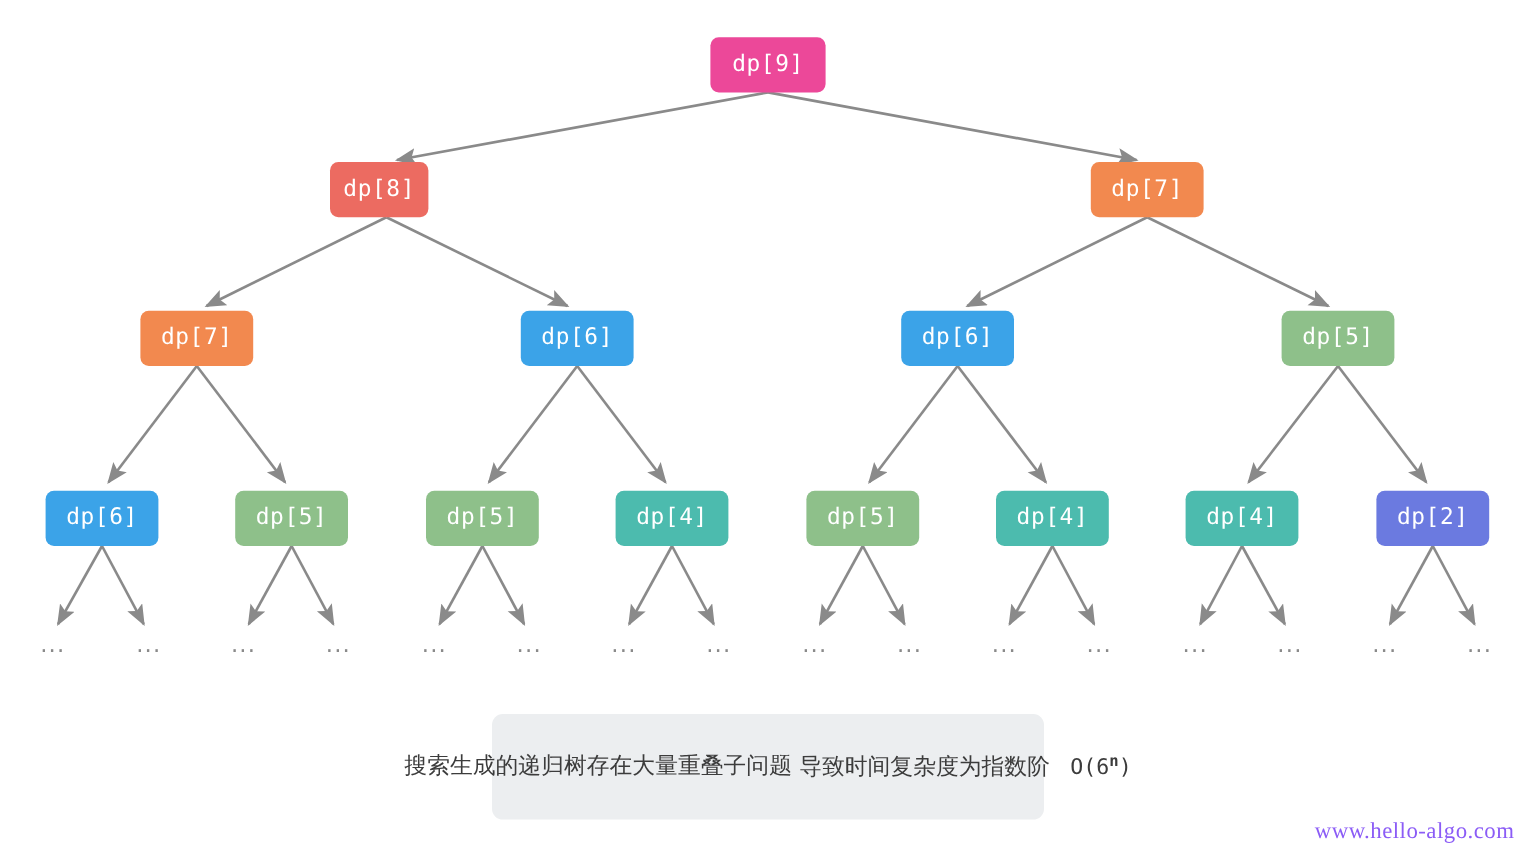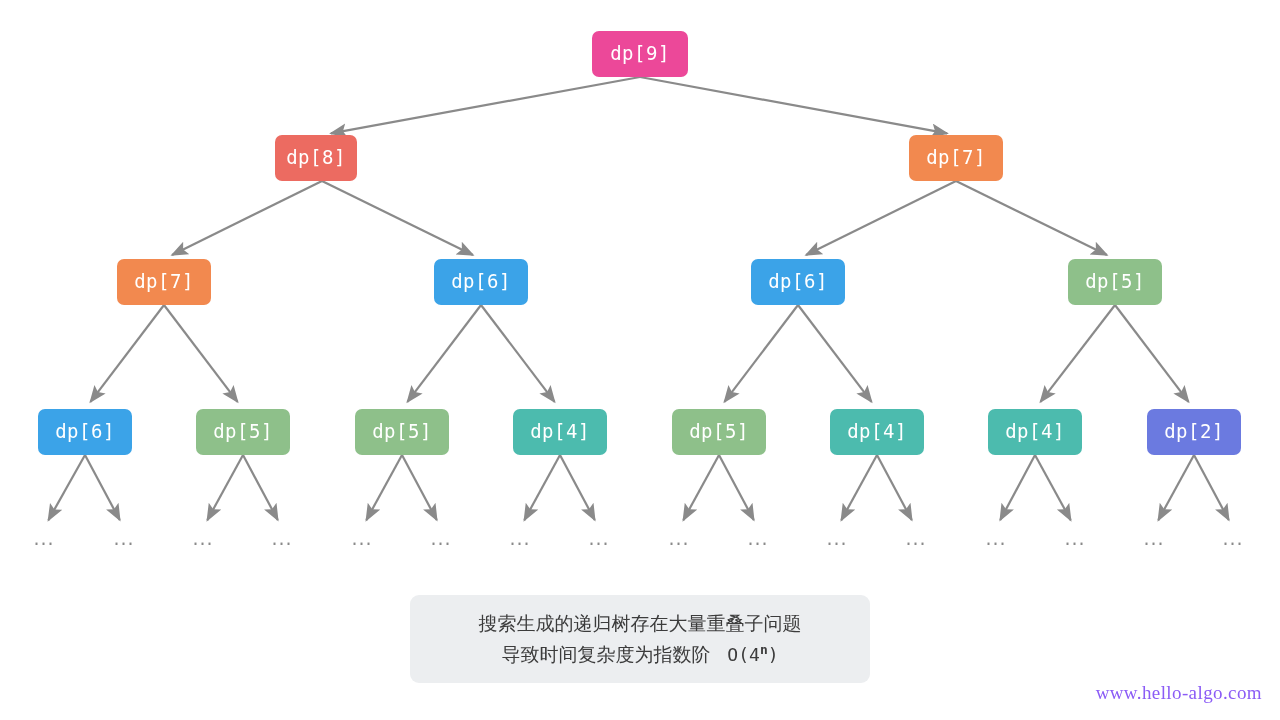--- a/index.html
+++ b/index.html
@@ -63,21 +63,21 @@
 
   #caption-box {
     position: absolute;
     left: 410px;
     top: 595px;
     width: 460px;
     height: 88px;
     background: #eceef0;
     border-radius: 9px;
     display: flex;
-    flex-direction: column;
+    flex-direction: row;
     align-items: center;
     justify-content: center;
     gap: 6px;
   }
   .caption-line {
     color: #3c3c3c;
     font-family: "DejaVu Sans", sans-serif;
     font-size: 19px;
     line-height: 1.25;
     text-align: center;
@@ -213,18 +213,18 @@
       <div class="ellipsis" style="left: 996px; top: 538px;">...</div>
       <div class="ellipsis" style="left: 1075px; top: 538px;">...</div>
       <div class="ellipsis" style="left: 1154px; top: 538px;">...</div>
       <div class="ellipsis" style="left: 1233px; top: 538px;">...</div>
     </div>
 
   <div id="caption-box">
     <div class="caption-line">搜索生成的递归树存在大量重叠子问题</div>
     <div class="caption-line">
       <span>导致时间复杂度为指数阶</span>
-      <span class="bigo">&nbsp;<span>O(4</span><sup>n</sup><span>)</span></span>
+      <span class="bigo">&nbsp;<span>O(6</span><sup>n</sup><span>)</span></span>
     </div>
   </div>
 
   <div id="watermark">www.hello-algo.com</div>
 </div>
 
 </body></html>

